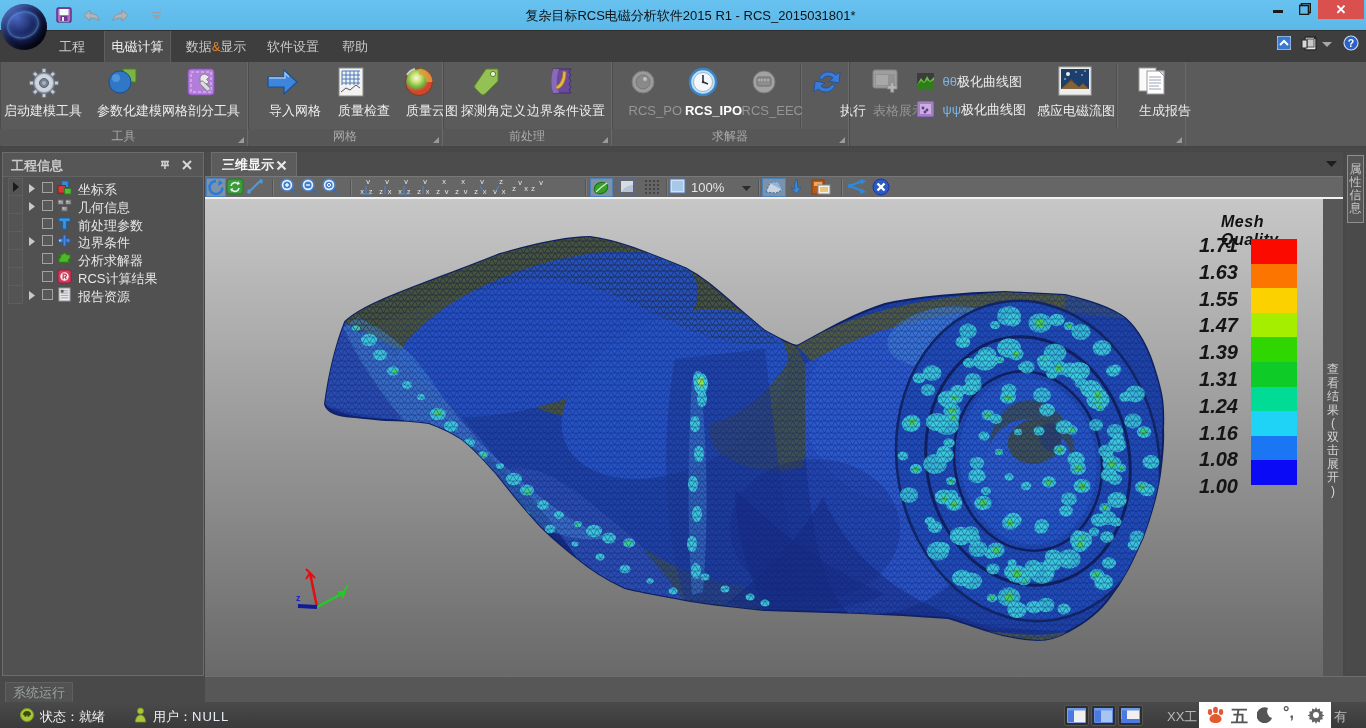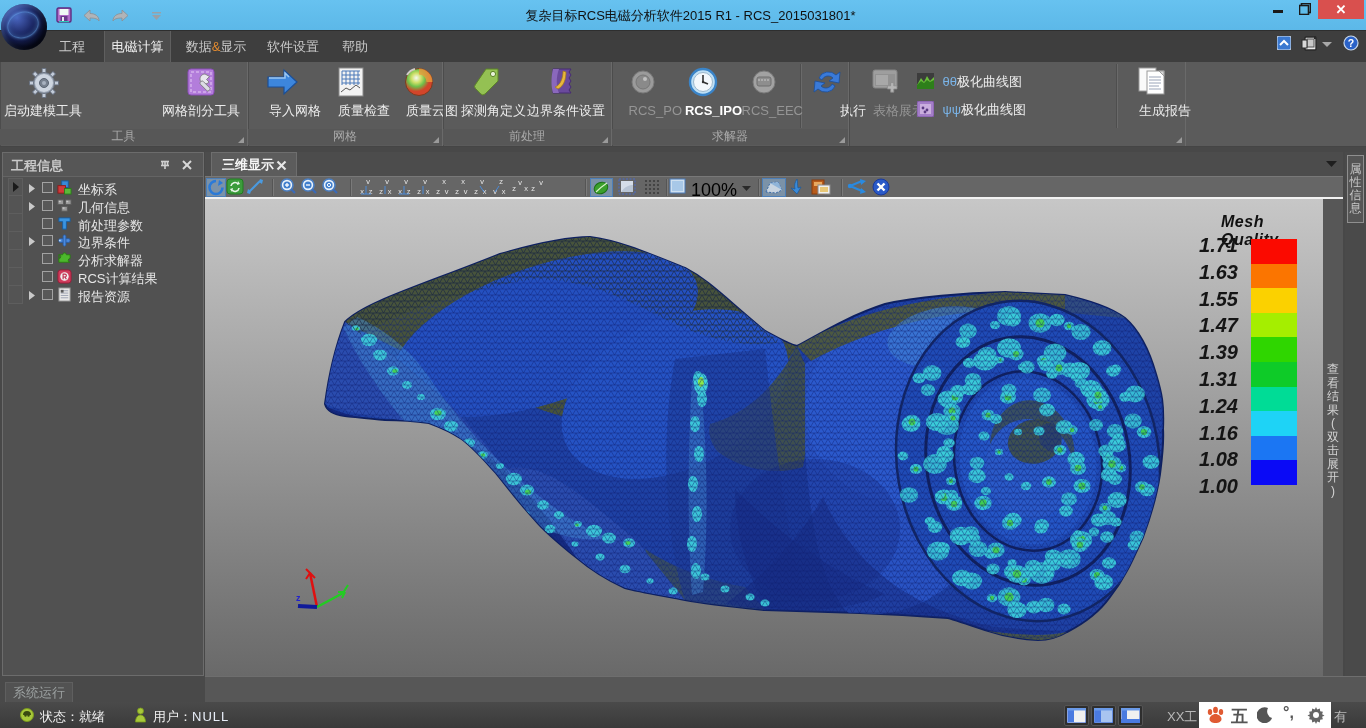--- a/index.html
+++ b/index.html
@@ -135,20 +135,27 @@
               <line x1="4" y1="18" x2="32" y2="18"></line>
               <line x1="8.1" y1="8.1" x2="27.9" y2="27.9"></line>
               <line x1="27.9" y1="8.1" x2="8.1" y2="27.9"></line>
             </g>
             <circle cx="18" cy="18" r="10.5" fill="#9aa4b2" stroke="#6a7382" stroke-width="1"></circle>
             <circle cx="18" cy="18" r="9" fill="#cdd5e0"></circle>
             <circle cx="18" cy="18" r="4.5" fill="#77818f" stroke="#5b6573" stroke-width="1"></circle>
             <circle cx="18" cy="18" r="2" fill="#a8b2c0"></circle>
           </svg>
    </span><span class="lb">启动建模工具</span></div>
+   <div class="ritem" style="left:84px;"><span class="ic">
+     <svg width="34" height="34" viewBox="0 0 34 34">
+            <rect x="17" y="4" width="13" height="13" fill="#7cb342" stroke="#4c7f22"></rect>
+            <circle cx="14" cy="17" r="11" fill="#2f78c8" stroke="#1b4e8c"></circle>
+            <circle cx="10" cy="13" r="4" fill="#5ea0e0" opacity=".7"></circle>
+          </svg>
+   </span><span class="lb">参数化建模</span></div>
    <div class="ritem" style="left:162px;"><span class="ic">
      <svg width="34" height="34" viewBox="0 0 34 34">
             <rect x="4" y="4" width="26" height="26" rx="3" fill="#b37ddb" stroke="#8b4cb8"></rect>
             <rect x="7" y="7" width="20" height="20" fill="none" stroke="#e6ccf5" stroke-dasharray="3 2"></rect>
             <path d="M21 9 a5 5 0 1 0 4 8 l-2.5-2.5 3-3 Z" fill="#e8e8ee" stroke="#777" stroke-width=".8"></path>
             <rect x="19" y="15" width="4" height="12" rx="1.5" transform="rotate(-45 21 21)" fill="#dcdce4" stroke="#777" stroke-width=".8"></rect>
           </svg>
    </span><span class="lb">网格剖分工具</span></div>
  </div>
  <div class="rgroup" style="left:248px;width:195px;">
@@ -271,20 +278,35 @@
    <div class="abs" style="left:68px;top:38px;width:176px;height:20px;">
      <svg width="17" height="16" viewBox="0 0 17 16" style="vertical-align:-3px;">
           <rect x="0" y="0" width="17" height="16" rx="2" fill="#a47ec8" stroke="#7c54a4"></rect>
           <rect x="3" y="3" width="11" height="10" fill="#caaede"></rect>
           <circle cx="6" cy="7" r="1.4" fill="#5a3a82"></circle>
           <circle cx="10" cy="9" r="1.4" fill="#5a3a82"></circle>
           <circle cx="8" cy="11" r="1.4" fill="#5a3a82"></circle>
         </svg>
      <span style="font-size:13px;color:#ececec;margin-left:4px;"><span style="color:#7ab4e8;">ψψ</span>极化曲线图</span>
    </div>
+   <div class="ritem" style="left:182px;width:84px;"><span class="ic">
+     <svg width="38" height="34" viewBox="0 0 38 34">
+            <rect x="3" y="2" width="32" height="28" fill="#ededed" stroke="#b0b0b0"></rect>
+            <rect x="5" y="4" width="28" height="20" fill="#1c3f6e"></rect>
+            <path d="M5 24 l10-10 8 8 4-4 6 6 Z" fill="#6a4a2c"></path>
+            <path d="M5 24 l10-8 8 6 4-3 6 5 v0 H5Z" fill="#8a6a3c" opacity=".8"></path>
+            <circle cx="12" cy="9" r="2" fill="#f5f0d8"></circle>
+            <g fill="#fff">
+              <circle cx="20" cy="7" r=".7"></circle>
+              <circle cx="26" cy="10" r=".7"></circle>
+              <circle cx="29" cy="6" r=".7"></circle>
+              <circle cx="9" cy="14" r=".7"></circle>
+            </g>
+          </svg>
+   </span><span class="lb">感应电磁流图</span></div>
    <div class="ritem" style="left:264px;"><span class="ic">
      <svg width="34" height="34" viewBox="0 0 34 34">
             <g>
               <rect x="4" y="3" width="17" height="23" fill="#fafafa" stroke="#9a9a9a"></rect>
               <rect x="12" y="6" width="17" height="23" fill="#ffffff" stroke="#9a9a9a"></rect>
               <path d="M29 6 l0 0 -5 0 5 5 Z" fill="#d8d8d8" stroke="#9a9a9a"></path>
               <g stroke="#9aa4b8" stroke-width="1">
                 <line x1="14" y1="12" x2="26" y2="12"></line>
                 <line x1="14" y1="15" x2="26" y2="15"></line>
                 <line x1="14" y1="18" x2="26" y2="18"></line>
@@ -540,21 +562,21 @@
           <circle cx="7" cy="15" r="1"></circle>
           <circle cx="11" cy="15" r="1"></circle>
           <circle cx="15" cy="15" r="1"></circle>
         </g>
       </svg></div>
  <div class="sep" style="left:461px;"></div>
  <div class="tbtn" style="left:464px;"><svg width="18" height="17" viewBox="0 0 18 17">
         <rect x="1" y="1" width="15" height="14" fill="#cfe0f0" stroke="#4a7ab8"></rect>
         <rect x="3" y="3" width="11" height="10" fill="#a8c8e8"></rect>
       </svg></div>
- <div class="abs" style="left:486px;top:3px;font-size:18px;color:#000000;">100%</div>
+ <div class="abs" style="left:486px;top:3px;font-size:13px;color:#e5e5e5;">100%</div>
  <svg class="abs" style="left:536px;top:8px;" width="11" height="7">
       <path d="M1 1 l4.5 5 4.5-5Z" fill="#2a2a2a"></path>
     </svg>
  <div class="sep" style="left:553px;"></div>
  <div class="tbtn sel" style="left:557px;width:24px;"><svg width="22" height="17" viewBox="0 0 22 17">
         <path d="M3 13 L7 4 l8-1 4 8 -6 3Z" fill="#c8d4e0" stroke="#3a6aa8" stroke-width="1" stroke-dasharray="2 1.5"></path>
         <path d="M7 4 l8-1 4 8" fill="#8fb4d8"></path>
       </svg></div>
  <div class="tbtn" style="left:583px;"><svg width="18" height="17" viewBox="0 0 18 17">
         <path d="M9 1 c-2 3 -3 6 -2 10 l-4-1 6 6 4-7 -3 1 c-1-4 0-6 -1-9Z" fill="#3a8ad8" stroke="#1c5a9c" stroke-width=".7"></path>

